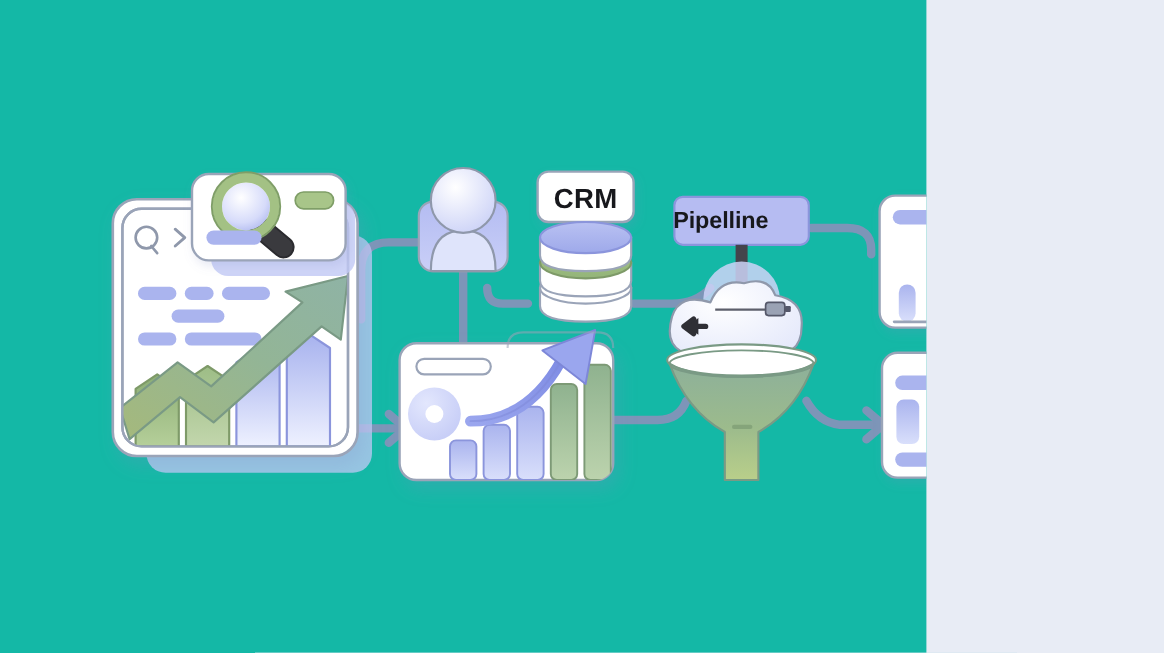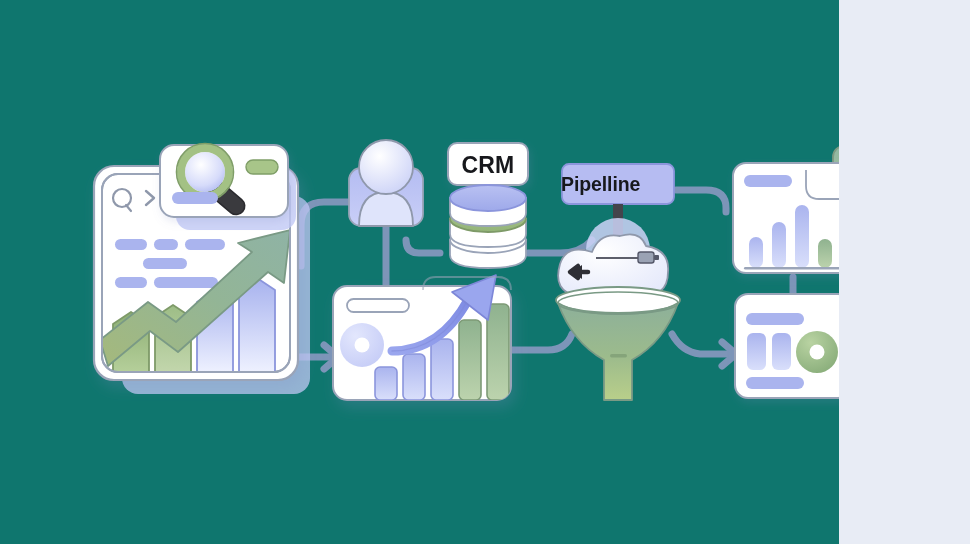--- a/index.html
+++ b/index.html
@@ -6,23 +6,23 @@
   html, body {
     margin: 0;
     padding: 0;
     background: #e8ecf5;
   }
   body {
     font-family: "Liberation Sans", sans-serif;
   }
   #stage {
     position: relative;
-    width: 839px;
+    width: 772px;
     height: 544px;
-    background: #0f766e;
+    background: #14b8a6;
     overflow: hidden;
   }
   #scene {
     position: absolute;
     inset: 0;
     width: 970px;
     height: 544px;
   }
   .lbl {
     position: absolute;

